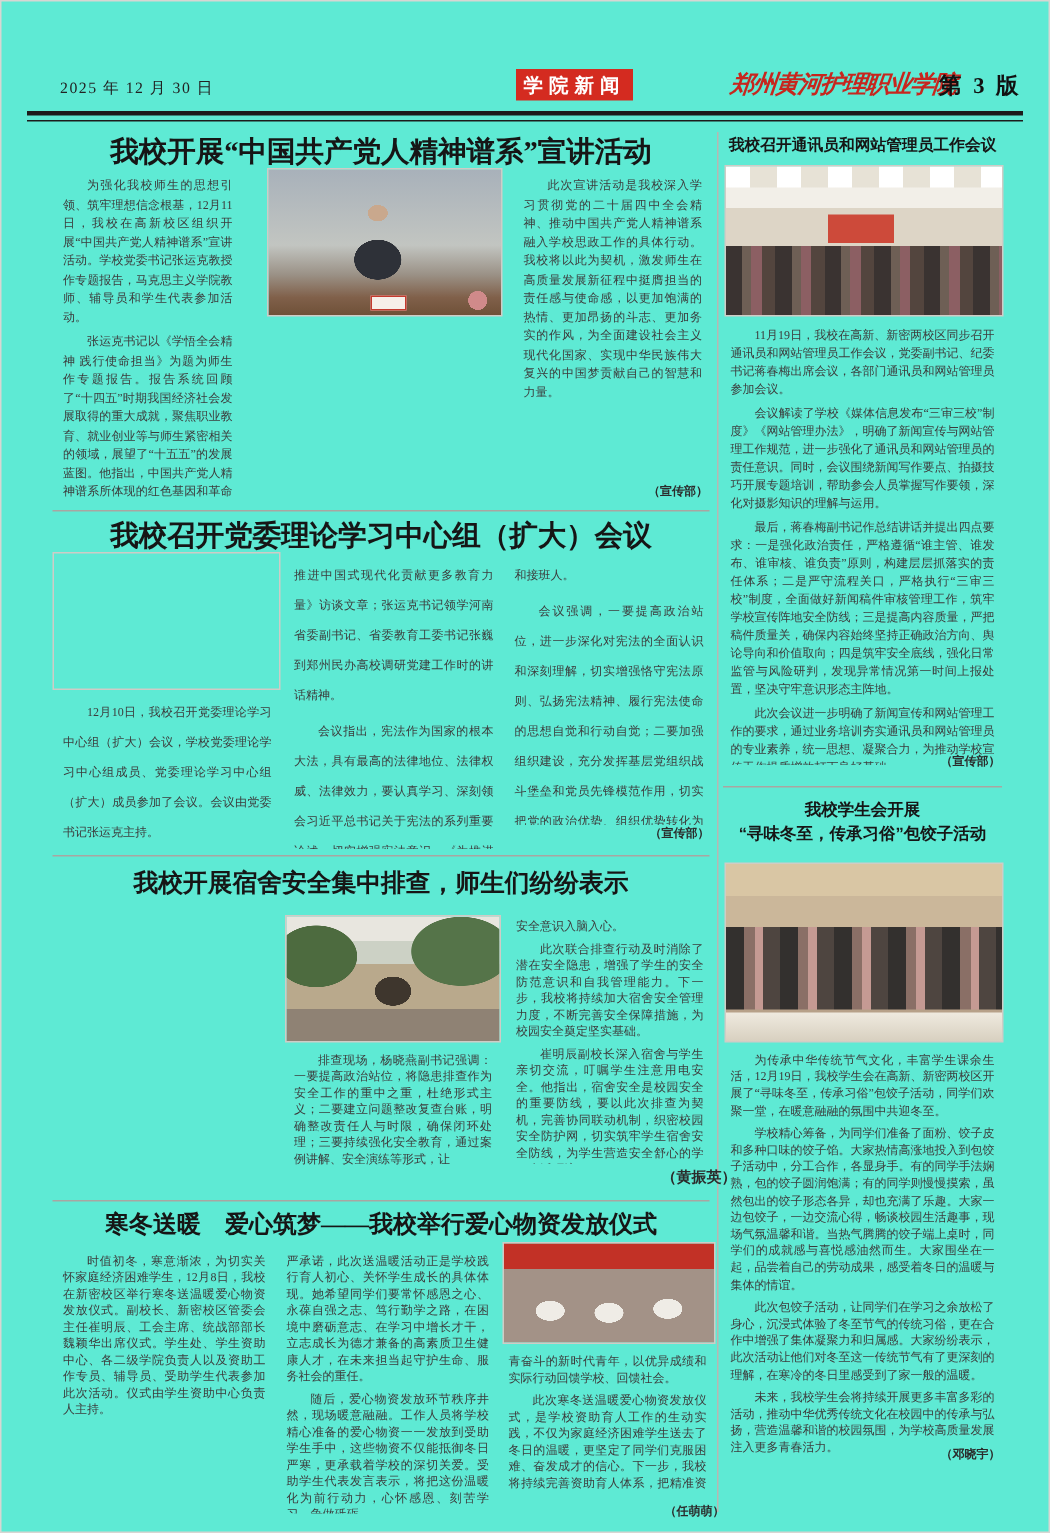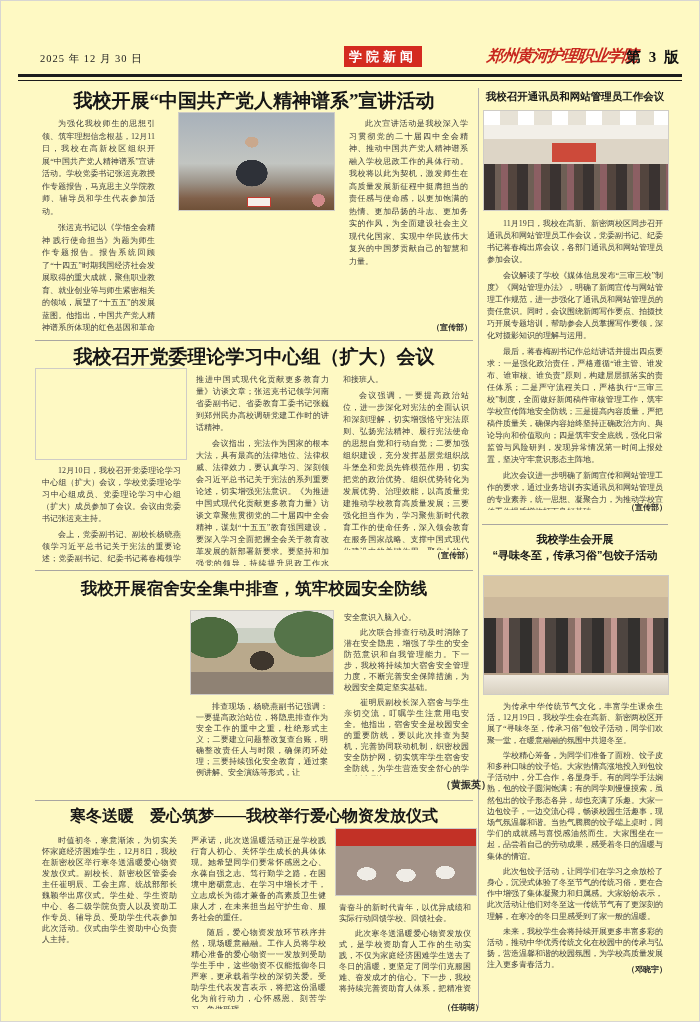--- a/index.html
+++ b/index.html
@@ -1,16 +1,16 @@
 <!DOCTYPE html>
 <html><head>
 <meta charset="utf-8">
 <style>
   html,body{margin:0;padding:0;background:#efedea;}
-  .page{position:relative;width:700px;height:1022px;background:#fef9c3;margin:0 auto;
+  .page{position:relative;width:700px;height:1022px;background:#5eead4;margin:0 auto;
         box-shadow:inset 0 0 0 1px #d8d6d2;overflow:hidden;
         font-family:"Liberation Serif","DejaVu Serif",serif;color:#3a3a3a;}
   .abs{position:absolute;}
   
   .date{font-size:10.5px;color:#222;letter-spacing:1px;}
   .section-box{background:#d42b20;color:#fff;font-family:"Liberation Sans",sans-serif;
         font-weight:bold;font-size:13px;text-align:center;line-height:21px;letter-spacing:4px;}
   .masthead{color:#c7261e;font-weight:bold;font-style:italic;font-size:16px;letter-spacing:-1px;
         font-family:"Liberation Serif",serif;transform:skewX(-6deg);white-space:nowrap;}
   .pageno{font-size:15px;font-weight:bold;color:#111;letter-spacing:2px;}
@@ -19,21 +19,21 @@
   .hrule{background:#a9a6a1;height:1px;}
   
   .hl{margin:0;text-align:center;color:#161616;font-weight:bold;white-space:nowrap;}
   .hl-serif{font-family:"Liberation Serif","DejaVu Serif",serif;}
   .hl-sans{font-family:"Liberation Sans","DejaVu Sans",sans-serif;}
   
   .col{overflow:hidden;text-align:justify;font-size:8px;color:#3c3c3c;}
   .col p{margin:4px;text-indent:2em;}
   .col p.cont{text-indent:0;}
   .lh-a p{line-height:12.5px;}
-  .lh-b p{line-height:12px;}
+  .lh-b p{line-height:20px;}
   .lh-c p{line-height:11px;}
   .lh-r p{line-height:12px;}
   .lh-r2 p{line-height:11.2px;}
   .byline{text-align:right;font-weight:bold;text-indent:0 !important;color:#2b2b2b;}
   
   .photo{overflow:hidden;border:1px solid #cfccc6;}
   .ph-el{position:absolute;}
   .photo-a{background:
      radial-gradient(ellipse 11px 9px at 47% 30%,#c9a88d 0 60%,rgba(0,0,0,0) 61%),
      radial-gradient(ellipse 26px 22px at 47% 62%,#2e3138 0 60%,rgba(0,0,0,0) 61%),
@@ -110,21 +110,21 @@
       <p class="cont">推进中国式现代化贡献更多教育力量》访谈文章；张运克书记领学河南省委副书记、省委教育工委书记张巍到郑州民办高校调研党建工作时的讲话精神。</p>
       <p>会议指出，宪法作为国家的根本大法，具有最高的法律地位、法律权威、法律效力，要认真学习、深刻领会习近平总书记关于宪法的系列重要论述，切实增强宪法意识。《为推进中国式现代化贡献更多教育力量》访谈文章聚焦贯彻党的二十届四中全会精神，谋划“十五五”教育强国建设，要深入学习全面把握全会关于教育改革发展的新部署新要求。要坚持和加强党的领导，持续提升思政工作水平，培养德智体美劳全面发展的社会主义建设者</p>
     </div>
   <div class="abs col lh-b" style="left:339px;top:370px;width:134px;height:180px;">
       <p class="cont">和接班人。</p>
       <p>会议强调，一要提高政治站位，进一步深化对宪法的全面认识和深刻理解，切实增强恪守宪法原则、弘扬宪法精神、履行宪法使命的思想自觉和行动自觉；二要加强组织建设，充分发挥基层党组织战斗堡垒和党员先锋模范作用，切实把党的政治优势、组织优势转化为发展优势、治理效能，以高质量党建推动学校教育高质量发展；三要强化担当作为，学习聚焦新时代教育工作的使命任务，深入领会教育在服务国家战略、支撑中国式现代化建设中的关键作用，聚焦人的全面发展积极探索教育模式，为学校高质量发展贡献力量。</p>
     </div>
   <p class="abs col byline" style="left:339px;top:550px;width:134px;font-size:8px;margin:0;">（宣传部）</p>
   <div class="abs hrule" style="left:35px;top:570px;width:438px;"></div>
 
-  <h2 class="abs hl hl-sans" style="left:35px;top:578px;width:438px;font-size:16.5px;">我校开展宿舍安全集中排查，筑牢校园安全防线</h2>
+  <h2 class="abs hl hl-sans" style="left:35px;top:578px;width:438px;font-size:16.5px;">我校开展宿舍安全集中排查，师生们纷纷表示</h2>
   <div class="abs photo photo-c" style="left:190px;top:610px;width:142px;height:83px;"></div>
   <div class="abs col lh-c" style="left:192px;top:697px;width:140px;height:99px;">
       <p>排查现场，杨晓燕副书记强调：一要提高政治站位，将隐患排查作为安全工作的重中之重，杜绝形式主义；二要建立问题整改复查台账，明确整改责任人与时限，确保闭环处理；三要持续强化安全教育，通过案例讲解、安全演练等形式，让</p>
     </div>
   <div class="abs col lh-c" style="left:340px;top:608px;width:133px;height:168px;">
       <p class="cont">安全意识入脑入心。</p>
       <p>此次联合排查行动及时消除了潜在安全隐患，增强了学生的安全防范意识和自我管理能力。下一步，我校将持续加大宿舍安全管理力度，不断完善安全保障措施，为校园安全奠定坚实基础。</p>
       <p>崔明辰副校长深入宿舍与学生亲切交流，叮嘱学生注意用电安全。他指出，宿舍安全是校园安全的重要防线，要以此次排查为契机，完善协同联动机制，织密校园安全防护网，切实筑牢学生宿舍安全防线，为学生营造安全舒心的学习生活环境。</p>
     </div>
   <p class="abs col byline" style="left:358px;top:778px;width:133px;font-size:10px;margin:0;">（黄振英）</p>

